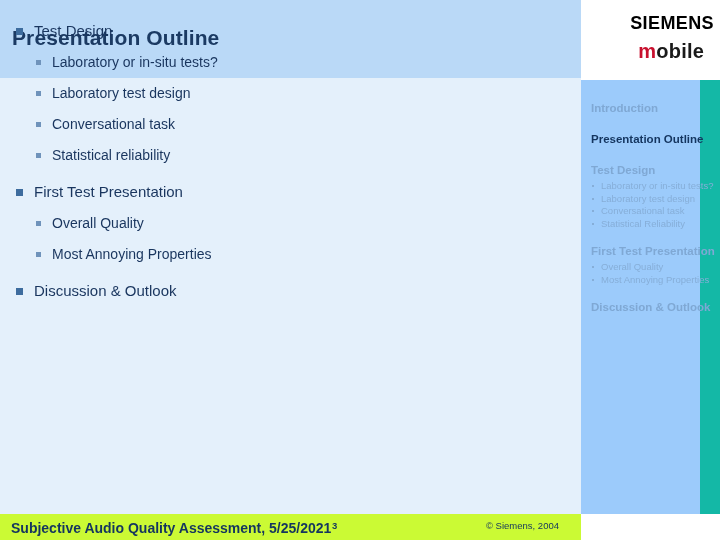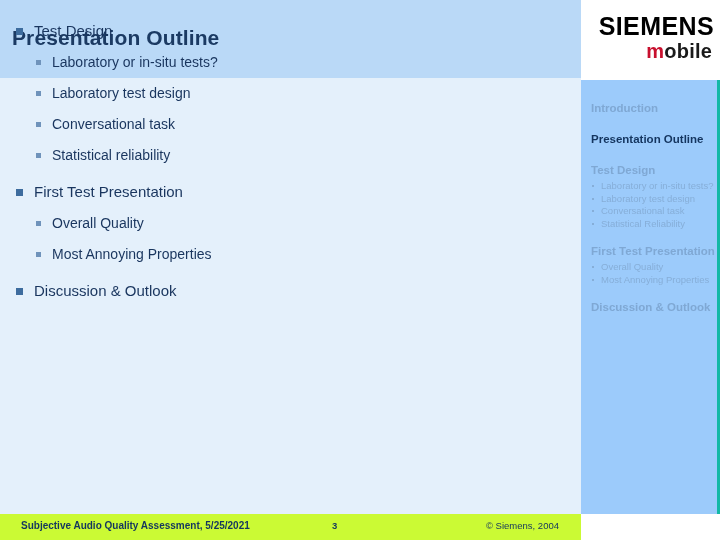--- a/index.html
+++ b/index.html
@@ -99,43 +99,43 @@
     left: 581px;
     top: 0;
     width: 139px;
     height: 80px;
     background: #ffffff;
   }
   .logo-siemens {
     position: absolute;
     right: 6px;
     top: 14px;
-    font-size: 25px;
+    font-size: 18px;
     font-weight: bold;
     color: #000000;
     letter-spacing: 0.4px;
     line-height: 1;
   }
   .logo-mobile {
     position: absolute;
-    right: 8px;
+    right: 16px;
     top: 41px;
     font-size: 20px;
     font-weight: bold;
     color: #1a1a1a;
     letter-spacing: 0.2px;
     line-height: 1;
   }
   .logo-mobile .m { color: #c8102e; }
 
   .nav-panel {
     position: absolute;
     left: 581px;
     top: 80px;
-    width: 136px;
+    width: 119px;
     height: 434px;
     background: #9ccbfb;
     padding: 0;
   }
   .nav-inner {
     position: absolute;
     left: 10px;
     top: 20px;
     width: 124px;
   }
@@ -169,23 +169,23 @@
   .footer {
     position: absolute;
     left: 0;
     top: 514px;
     width: 581px;
     height: 26px;
     background: #cbfa34;
   }
   .footer-left {
     position: absolute;
-    left: 21px;
+    left: 11px;
     top: 6px;
-    font-size: 10px;
+    font-size: 14px;
     font-weight: bold;
     color: #14355f;
     white-space: nowrap;
   }
   .footer-page {
     position: absolute;
     left: 332px;
     top: 6px;
     font-size: 9.5px;
     font-weight: bold;

